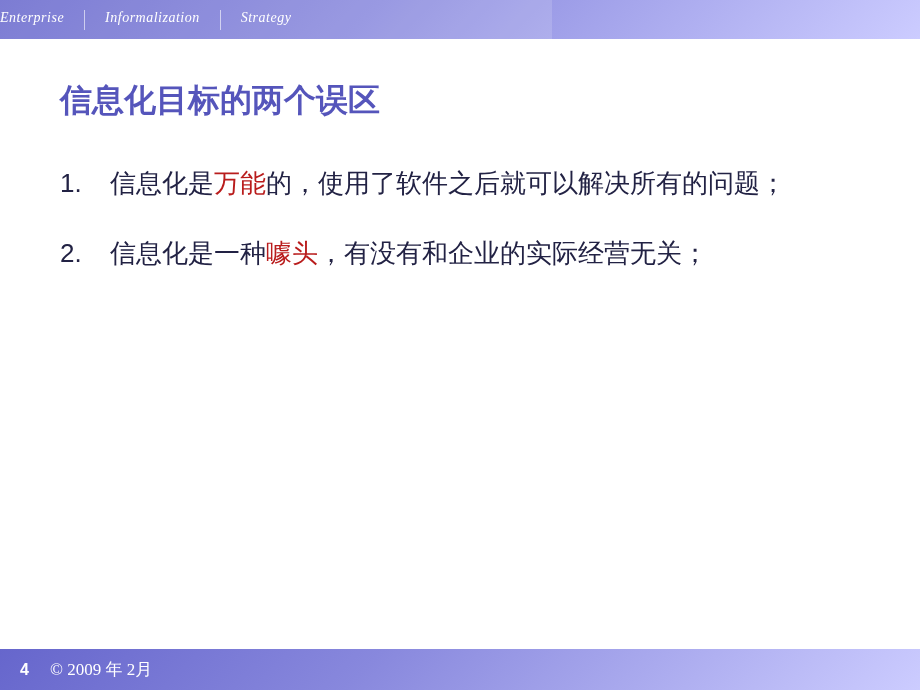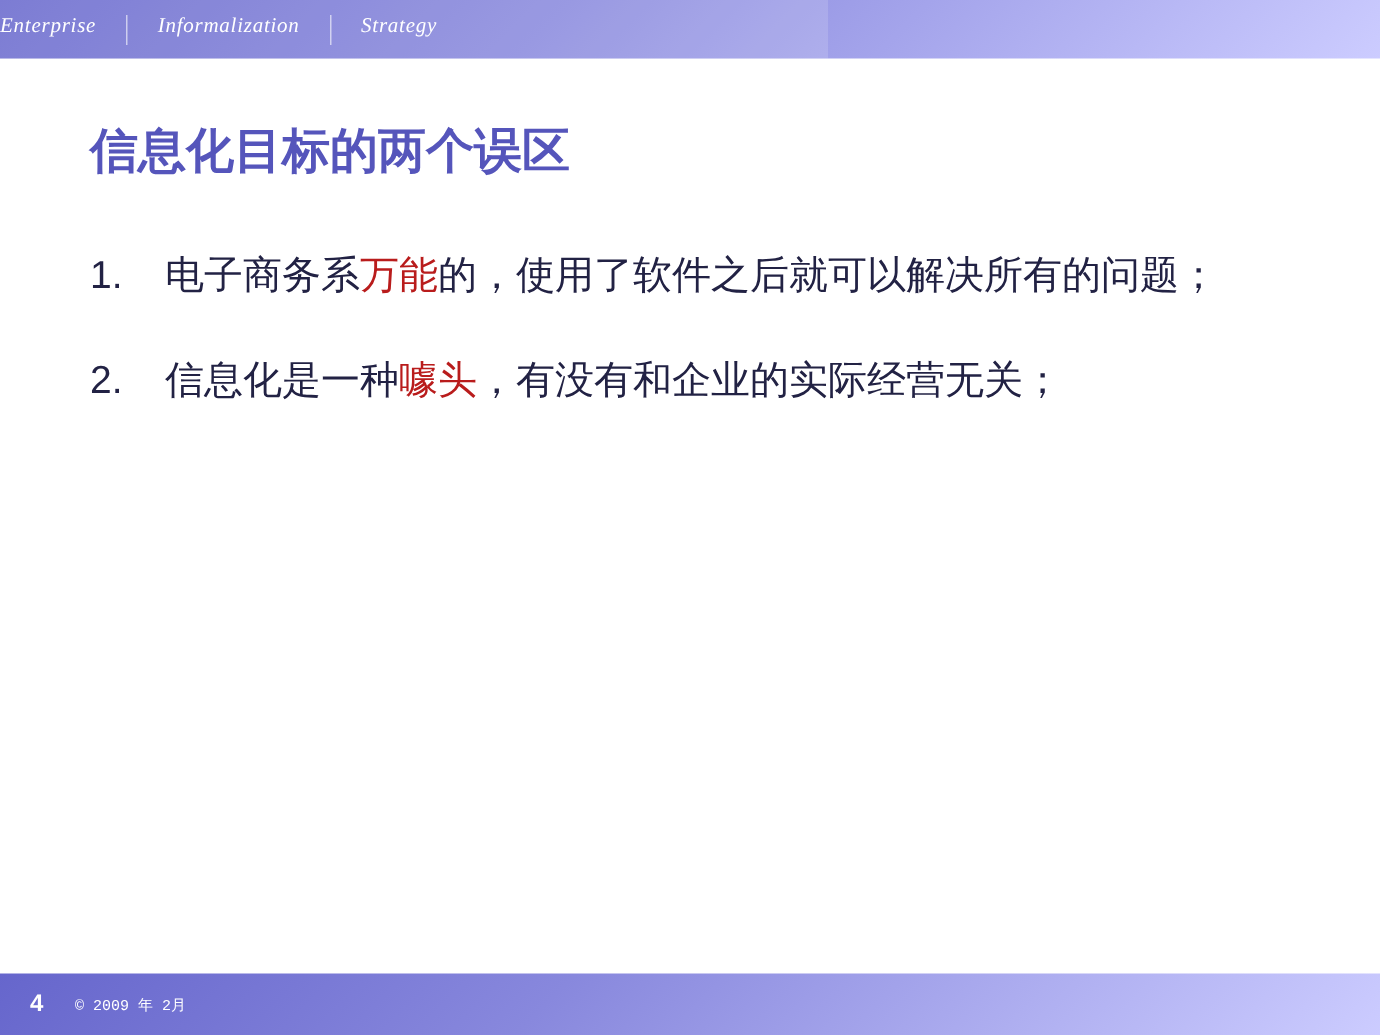--- a/index.html
+++ b/index.html
@@ -133,22 +133,22 @@
     }
 
     .footer-center span {
       color: #ffffff;
       font-size: 13px;
       font-family: "SimHei", "Microsoft YaHei", sans-serif;
     }
 
     .footer-right {
       color: #ffffff;
-      font-size: 10px;
-      font-family: Liberation Mono, monospace;
+      font-size: 17px;
+      font-family: Liberation Serif, serif;
     }
   </style>
 </head>
 <body>
 
 <div class="top-bar">
   <div class="top-bar-nav">
     <span>Enterprise</span>
     <div class="top-bar-separator"></div>
     <span>Informalization</span>
@@ -158,21 +158,21 @@
 </div>
 
 <div class="main-content">
   <h1 class="slide-title">信息化目标的两个误区</h1>
 
   <ol class="content-list">
 
     <li>
       <span class="list-number">1.</span>
       <span class="list-text">
-        <span>电子商务系</span><span class="highlight-red">万能</span><span>的，使用了软件之后就可以解决所有的问题；</span>
+        <span>信息化是</span><span class="highlight-red">万能</span><span>的，使用了软件之后就可以解决所有的问题；</span>
       </span>
     </li>
 
     <li>
       <span class="list-number">2.</span>
       <span class="list-text">
         <span>信息化是一种</span><span class="highlight-red">噱头</span><span>，有没有和企业的实际经营无关；</span>
       </span>
     </li>
   </ol>

